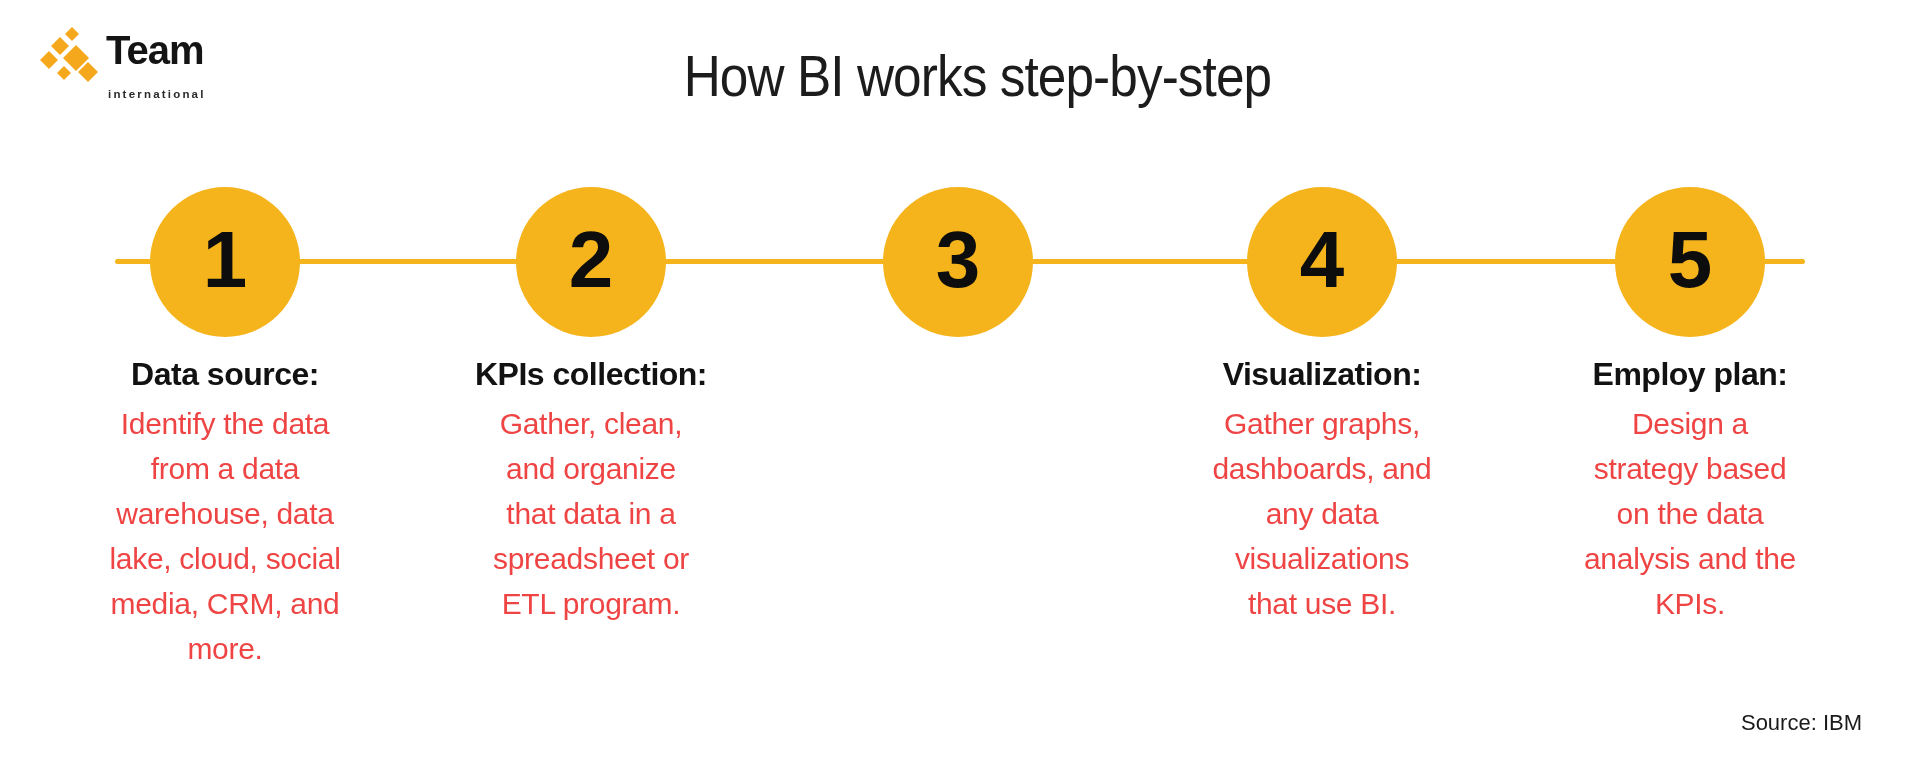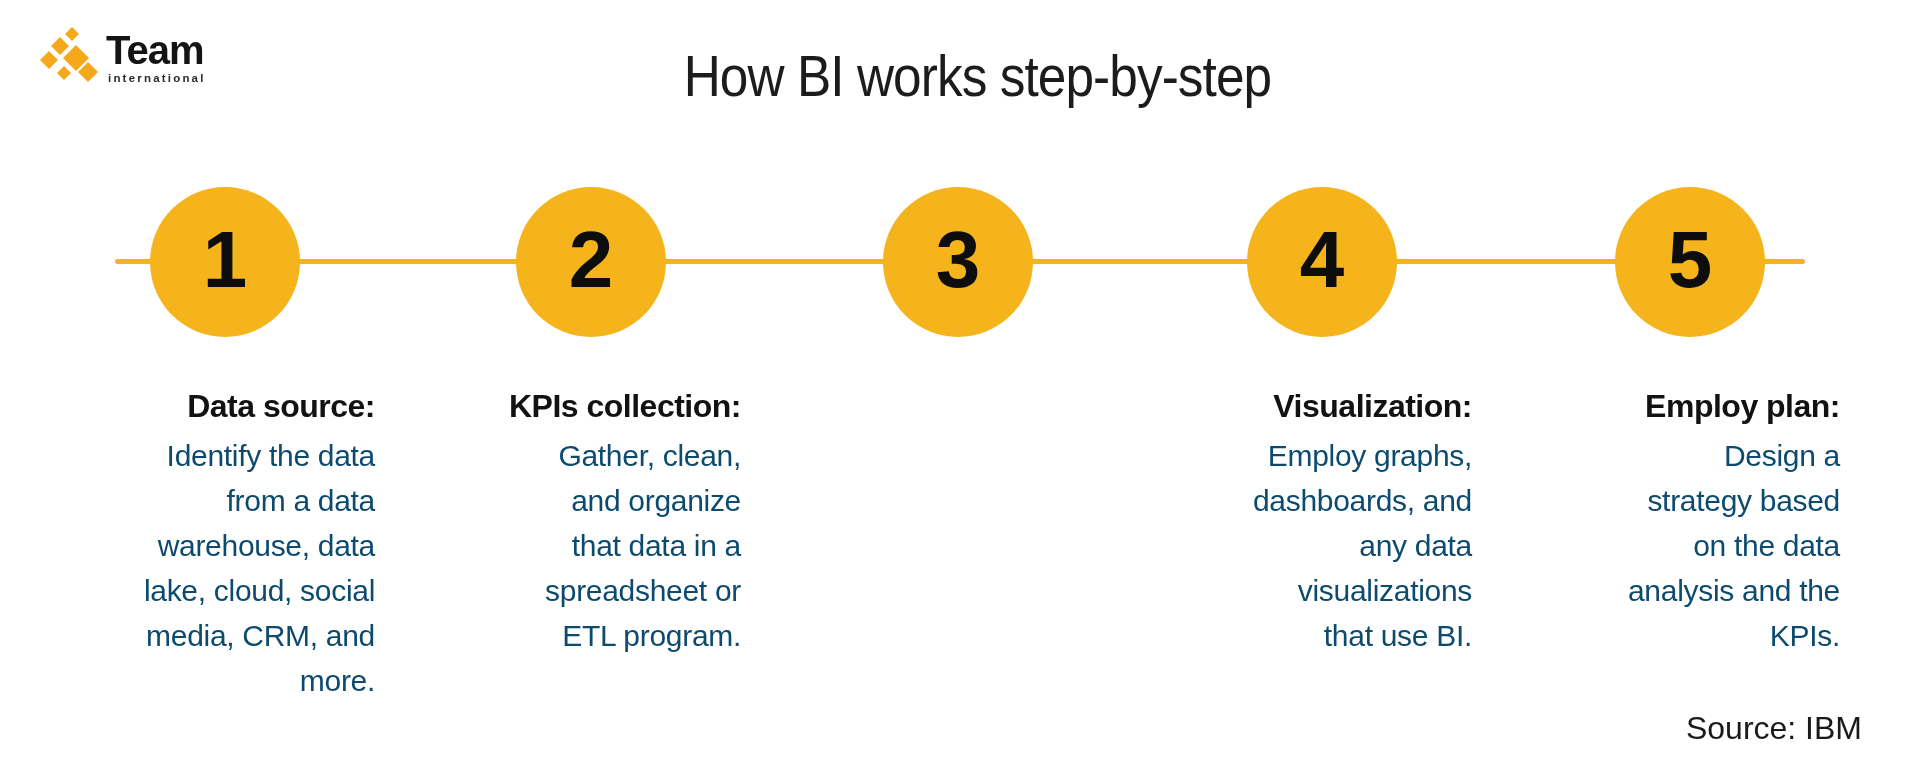--- a/index.html
+++ b/index.html
@@ -17,21 +17,21 @@
   
   .logo {
     position: absolute;
     left: 40px;
     top: 26px;
     display: flex;
     align-items: flex-start;
     gap: 6px;
   }
   .logo-mark { width: 60px; height: 60px; display: block; }
-  .logo-text { display: flex; flex-direction: column; margin-top: 4px; }
+  .logo-text { display: flex; flex-direction: column; margin-top: 4px; gap: 16px; }
   .logo-name {
     font-size: 40px;
     font-weight: 700;
     letter-spacing: -1px;
     color: #141414;
     line-height: 1;
   }
   .logo-sub {
     font-size: 11.5px;
     letter-spacing: 2.2px;
@@ -93,50 +93,49 @@
   .c2 { left: 516px; }
   .c3 { left: 883px; }
   .c4 { left: 1247px; }
   .c5 { left: 1615px; }
 
   
   .step-col {
     position: absolute;
     top: 352px;
     width: 300px;
-    text-align: right;
-    margin-top: 32px;
+    text-align: center;
   }
   .s1 { left: 75px; }
   .s2 { left: 441px; }
   .s3 { left: 793px; width: 330px; }
   .s4 { left: 1172px; }
   .s5 { left: 1540px; }
   .step-title {
     font-size: 32px;
     font-weight: 700;
     letter-spacing: -0.5px;
     color: #121212;
     margin-bottom: 4px;
     line-height: 45px;
   }
   .step-desc {
     font-size: 30px;
     line-height: 45px;
     letter-spacing: -0.3px;
-    color: #0c4a6e;
+    color: #ef4444;
     white-space: pre-line;
   }
 
   
   .source-text {
     position: absolute;
     right: 58px;
     top: 710px;
-    font-size: 32px;
+    font-size: 22px;
     color: #1a1a1a;
   }
 </style>
 </head>
 <body>
 
 <div class="canvas">
 
   <div class="logo">
     <svg class="logo-mark" viewBox="0 0 60 60" xmlns="http://www.w3.org/2000/svg">
@@ -189,21 +188,21 @@
     <div class="step-desc">Gather, clean,
 and organize
 that data in a
 spreadsheet or
 ETL program.</div>
   </div>
   <div class="step-col s3">
   </div>
   <div class="step-col s4">
     <div class="step-title">Visualization:</div>
-    <div class="step-desc">Employ graphs,
+    <div class="step-desc">Gather graphs,
 dashboards, and
 any data
 visualizations
 that use BI.</div>
   </div>
   <div class="step-col s5">
     <div class="step-title">Employ plan:</div>
     <div class="step-desc">Design a
 strategy based
 on the data

